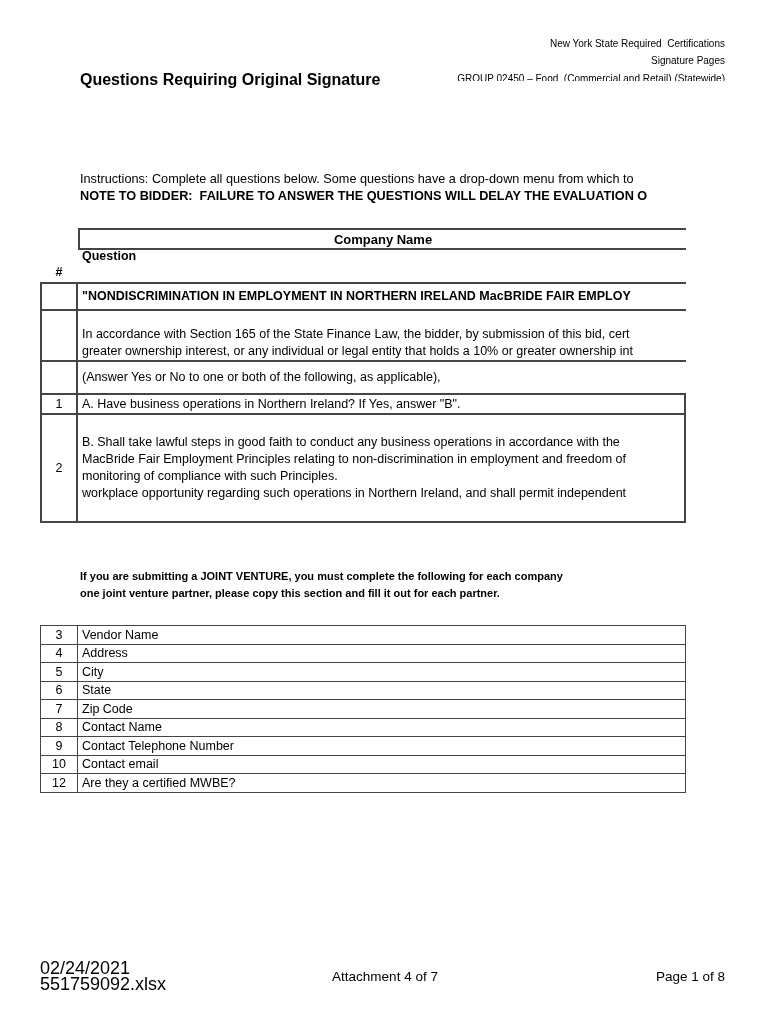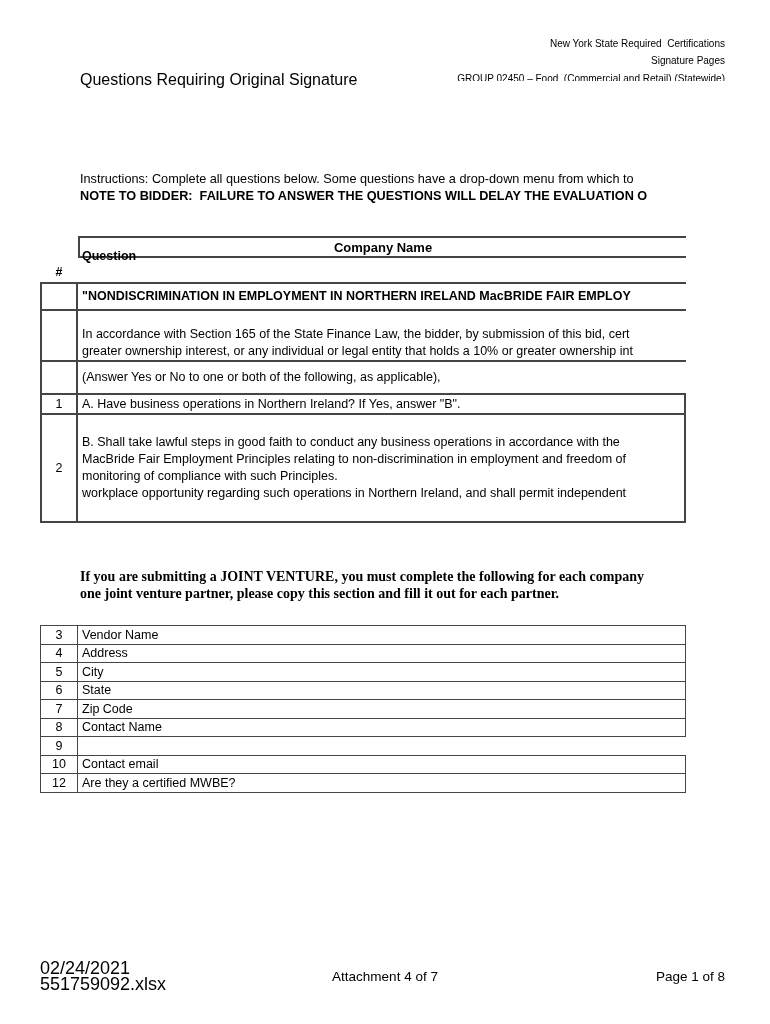--- a/index.html
+++ b/index.html
@@ -16,30 +16,30 @@
     overflow:hidden;
   }
   .abs{position:absolute;}
 
   
   .doc-header{top:25px;right:45px;text-align:right;font-size:10px;line-height:17.4px;margin-top:10px;}
   .doc-header .hline{height:17.4px;white-space:pre;}
   .doc-header .hline-clip{height:11px;overflow:hidden;}
 
   
-  .doc-title{top:71px;left:80px;font-size:16px;font-weight:normal;white-space:pre;}
+  .doc-title{top:71px;left:80px;font-size:16px;font-weight:bold;white-space:pre;}
 
   
   .instructions{top:171px;left:80px;width:608px;overflow:hidden;font-size:12.7px;line-height:17.4px;}
   .instructions .iline{white-space:pre;height:17.4px;}
   .instructions .bold{font-weight:bold;}
 
   
   .company-box{
-    top:236px;left:78px;width:608px;height:22px;
+    top:228px;left:78px;width:608px;height:22px;
     border-top:2px solid var(--bc);
     border-bottom:2px solid var(--bc);
     border-left:2px solid var(--bc);
     box-sizing:border-box;
     display:flex;align-items:center;justify-content:center;
     font-size:13px;font-weight:bold;
     overflow:hidden;white-space:pre;
   }
 
   
@@ -58,21 +58,21 @@
   .textcell{
     flex:1;overflow:hidden;padding-left:4px;box-sizing:border-box;
     display:flex;flex-direction:column;justify-content:center;
   }
   .textcell.top{justify-content:flex-start;padding-top:15px;}
   .qrow.rb .textcell{border-right:2px solid var(--bc);}
   .ln{height:17px;line-height:17px;font-size:12.5px;white-space:pre;}
   .bold-cell .ln{font-weight:bold;}
 
   
-  .jv-note{top:568px;left:80px;width:608px;overflow:hidden;font-size:14px;font-weight:bold;line-height:17.3px;font-family:Liberation Serif, serif;}
+  .jv-note{top:568px;left:80px;width:608px;overflow:hidden;font-size:11px;font-weight:bold;line-height:17.3px;}
   .jv-note .jvline{white-space:pre;height:17.3px;}
 
   
   .vtable{top:625px;left:40px;width:646px;border-top:1.7px solid var(--bc);}
   .vrow{display:flex;height:18.5px;border-bottom:1.7px solid var(--bc);box-sizing:border-box;}
   .vnum{
     width:38px;flex:0 0 38px;box-sizing:border-box;
     border-left:1.7px solid var(--bc);border-right:1.7px solid var(--bc);
     display:flex;align-items:center;justify-content:center;font-size:12.5px;
   }
@@ -177,20 +177,21 @@
       <div class="vrow">
         <div class="vnum">7</div>
         <div class="vlabel">Zip Code</div>
       </div>
       <div class="vrow">
         <div class="vnum">8</div>
         <div class="vlabel">Contact Name</div>
       </div>
       <div class="vrow">
         <div class="vnum">9</div>
+        <div class="vlabel">Contact Telephone Number</div>
       </div>
       <div class="vrow">
         <div class="vnum">10</div>
         <div class="vlabel">Contact email</div>
       </div>
       <div class="vrow">
         <div class="vnum">12</div>
         <div class="vlabel">Are they a certified MWBE?</div>
       </div>
     </div>

